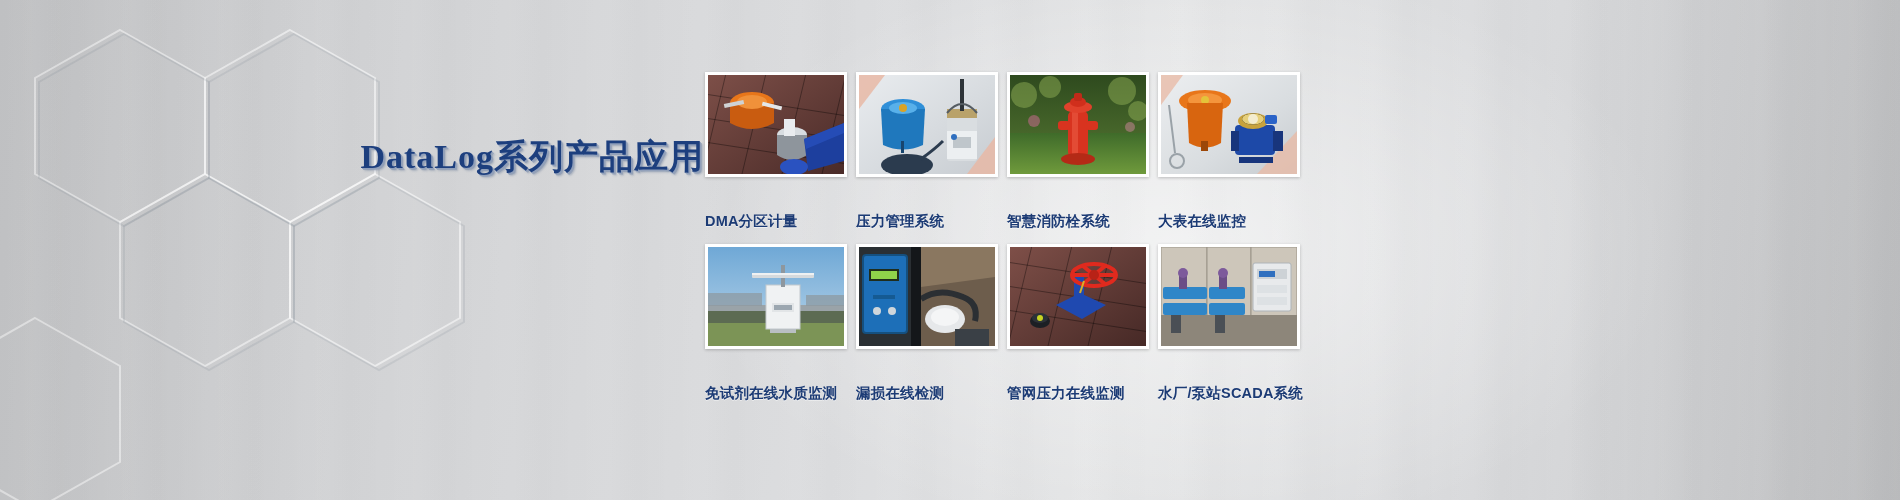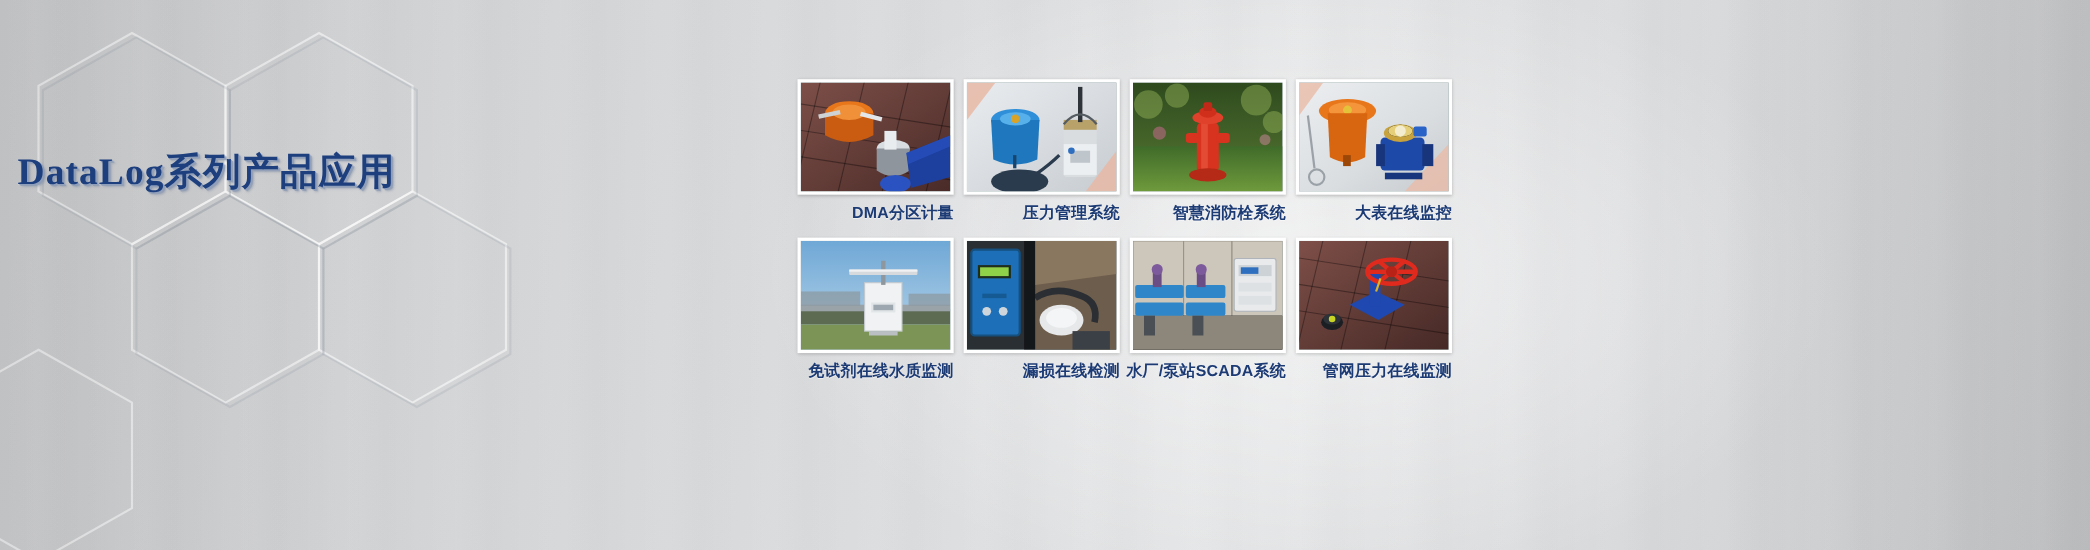--- a/index.html
+++ b/index.html
@@ -25,41 +25,41 @@
       rgba(0,0,0,.012) 62px, rgba(255,255,255,0) 96px);
     opacity:.85;
   }
   .vignette{
     position:absolute;inset:0;pointer-events:none;
     background:linear-gradient(90deg,rgba(0,0,0,.05) 0%,rgba(0,0,0,0) 18%,rgba(0,0,0,0) 82%,rgba(0,0,0,.06) 100%);
   }
 
   
   #headline{
-    position:absolute;left:16px;top:140px;width:700px;text-align:left;
+    position:absolute;left:4px;top:140px;width:700px;text-align:right;
     z-index:5;
   }
   .hl-line{
     color:#1d3f7e;font-weight:bold;white-space:nowrap;line-height:1.0;
     text-shadow:
       1px 1px 0 #8f9fbb,
       2px 2px 0 rgba(140,155,180,.75),
       3px 3px 2px rgba(120,135,160,.45),
       0 1px 0 rgba(255,255,255,.25);
   }
   #hl1{font-size:34px;letter-spacing:1px;margin-bottom:26px;font-family:"Liberation Serif","DejaVu Serif",serif;}
   #hl2{font-size:35px;letter-spacing:2px;}
 
   
   #grid{
     position:absolute;left:705px;top:72px;z-index:5;
     display:grid;grid-template-columns:repeat(4,142px);
     column-gap:9px;row-gap:13px;
   }
-  .cell{width:162px;display:flex;flex-direction:column;align-items:flex-end;}
+  .cell{width:162px;display:flex;flex-direction:column;align-items:flex-start;gap:28px;}
   .thumb{
     width:142px;height:105px;background:#fff;
     padding:3px;box-sizing:border-box;
     box-shadow:0 1px 3px rgba(0,0,0,.22);
     position:relative;
   }
   .photo{width:100%;height:100%;overflow:hidden;position:relative;background:#9aa;}
   .photo svg{display:block;width:100%;height:100%;}
   .cap{
     margin-top:7px;font-size:14.5px;color:#1c3b75;font-weight:bold;
@@ -300,20 +300,58 @@
           </svg>
         </div>
       </div>
       <div class="cap">漏损在线检测</div>
     </div>
 
     <div class="cell">
       <div class="thumb">
         <div class="photo">
           <svg viewBox="0 0 136 99" preserveAspectRatio="none" aria-hidden="true">
+            <defs>
+              <linearGradient id="brick7" x1="0" y1="0" x2="1" y2="1">
+                <stop offset="0" stop-color="#7e4f48"></stop>
+                  <stop offset="1" stop-color="#462926"></stop>
+              </linearGradient>
+            </defs>
+            <rect width="136" height="99" fill="url(#brick7)"></rect>
+            <g stroke="rgba(0,0,0,.35)" stroke-width="1">
+              <path d="M-10 14 L146 38"></path>
+                <path d="M-10 38 L146 62"></path>
+                <path d="M-10 62 L146 86"></path>
+              <path d="M24 -10 L-2 99"></path>
+                <path d="M64 -10 L38 99"></path>
+                <path d="M104 -10 L78 99"></path>
+            </g>
+            <path d="M46 58 L70 46 L96 58 L72 72 Z" fill="#1f49b0"></path>
+            <rect x="64" y="30" width="10" height="30" fill="#1f49b0"></rect>
+            <g stroke="#e02a1e" stroke-width="4" fill="none">
+              <ellipse cx="84" cy="28" rx="22" ry="11"></ellipse>
+              <path d="M62 28 L106 28"></path>
+                <path d="M73 19 L95 37"></path>
+                <path d="M95 19 L73 37"></path>
+            </g>
+            <circle cx="84" cy="28" r="5" fill="#b82217"></circle>
+            <ellipse cx="30" cy="74" rx="10" ry="7" fill="#1b1f24"></ellipse>
+            <ellipse cx="30" cy="71" rx="8" ry="5" fill="#2c3238"></ellipse>
+            <circle cx="30" cy="71" r="3" fill="#c7d423"></circle>
+            <path d="M70 46 L74 34" stroke="#d7b22a" stroke-width="2"></path>
+          </svg>
+        </div>
+      </div>
+      <div class="cap">管网压力在线监测</div>
+    </div>
+
+    <div class="cell">
+      <div class="thumb">
+        <div class="photo">
+          <svg viewBox="0 0 136 99" preserveAspectRatio="none" aria-hidden="true">
             <rect width="136" height="99" fill="#b9b2a6"></rect>
             <g fill="#cdc6ba" stroke="#9a9387">
               <rect x="0" y="0" width="46" height="99"></rect>
               <rect x="46" y="0" width="44" height="99"></rect>
               <rect x="90" y="0" width="46" height="99"></rect>
             </g>
             <rect x="0" y="68" width="136" height="31" fill="#8d8幾"></rect>
             <rect x="0" y="68" width="136" height="31" fill="#8d867a"></rect>
             <g>
               <rect x="2" y="40" width="44" height="12" rx="2" fill="#2f86c8"></rect>
@@ -331,52 +369,14 @@
             <rect x="96" y="22" width="30" height="10" fill="#cdd2d6"></rect>
             <rect x="98" y="24" width="16" height="6" fill="#2f6fbf"></rect>
             <rect x="96" y="38" width="30" height="8" fill="#dde1e4"></rect>
             <rect x="96" y="50" width="30" height="8" fill="#dde1e4"></rect>
           </svg>
         </div>
       </div>
       <div class="cap">水厂/泵站SCADA系统</div>
     </div>
 
-    <div class="cell">
-      <div class="thumb">
-        <div class="photo">
-          <svg viewBox="0 0 136 99" preserveAspectRatio="none" aria-hidden="true">
-            <defs>
-              <linearGradient id="brick7" x1="0" y1="0" x2="1" y2="1">
-                <stop offset="0" stop-color="#7e4f48"></stop>
-                  <stop offset="1" stop-color="#462926"></stop>
-              </linearGradient>
-            </defs>
-            <rect width="136" height="99" fill="url(#brick7)"></rect>
-            <g stroke="rgba(0,0,0,.35)" stroke-width="1">
-              <path d="M-10 14 L146 38"></path>
-                <path d="M-10 38 L146 62"></path>
-                <path d="M-10 62 L146 86"></path>
-              <path d="M24 -10 L-2 99"></path>
-                <path d="M64 -10 L38 99"></path>
-                <path d="M104 -10 L78 99"></path>
-            </g>
-            <path d="M46 58 L70 46 L96 58 L72 72 Z" fill="#1f49b0"></path>
-            <rect x="64" y="30" width="10" height="30" fill="#1f49b0"></rect>
-            <g stroke="#e02a1e" stroke-width="4" fill="none">
-              <ellipse cx="84" cy="28" rx="22" ry="11"></ellipse>
-              <path d="M62 28 L106 28"></path>
-                <path d="M73 19 L95 37"></path>
-                <path d="M95 19 L73 37"></path>
-            </g>
-            <circle cx="84" cy="28" r="5" fill="#b82217"></circle>
-            <ellipse cx="30" cy="74" rx="10" ry="7" fill="#1b1f24"></ellipse>
-            <ellipse cx="30" cy="71" rx="8" ry="5" fill="#2c3238"></ellipse>
-            <circle cx="30" cy="71" r="3" fill="#c7d423"></circle>
-            <path d="M70 46 L74 34" stroke="#d7b22a" stroke-width="2"></path>
-          </svg>
-        </div>
-      </div>
-      <div class="cap">管网压力在线监测</div>
-    </div>
-
   </div>
 </div>
 
 </body></html>

